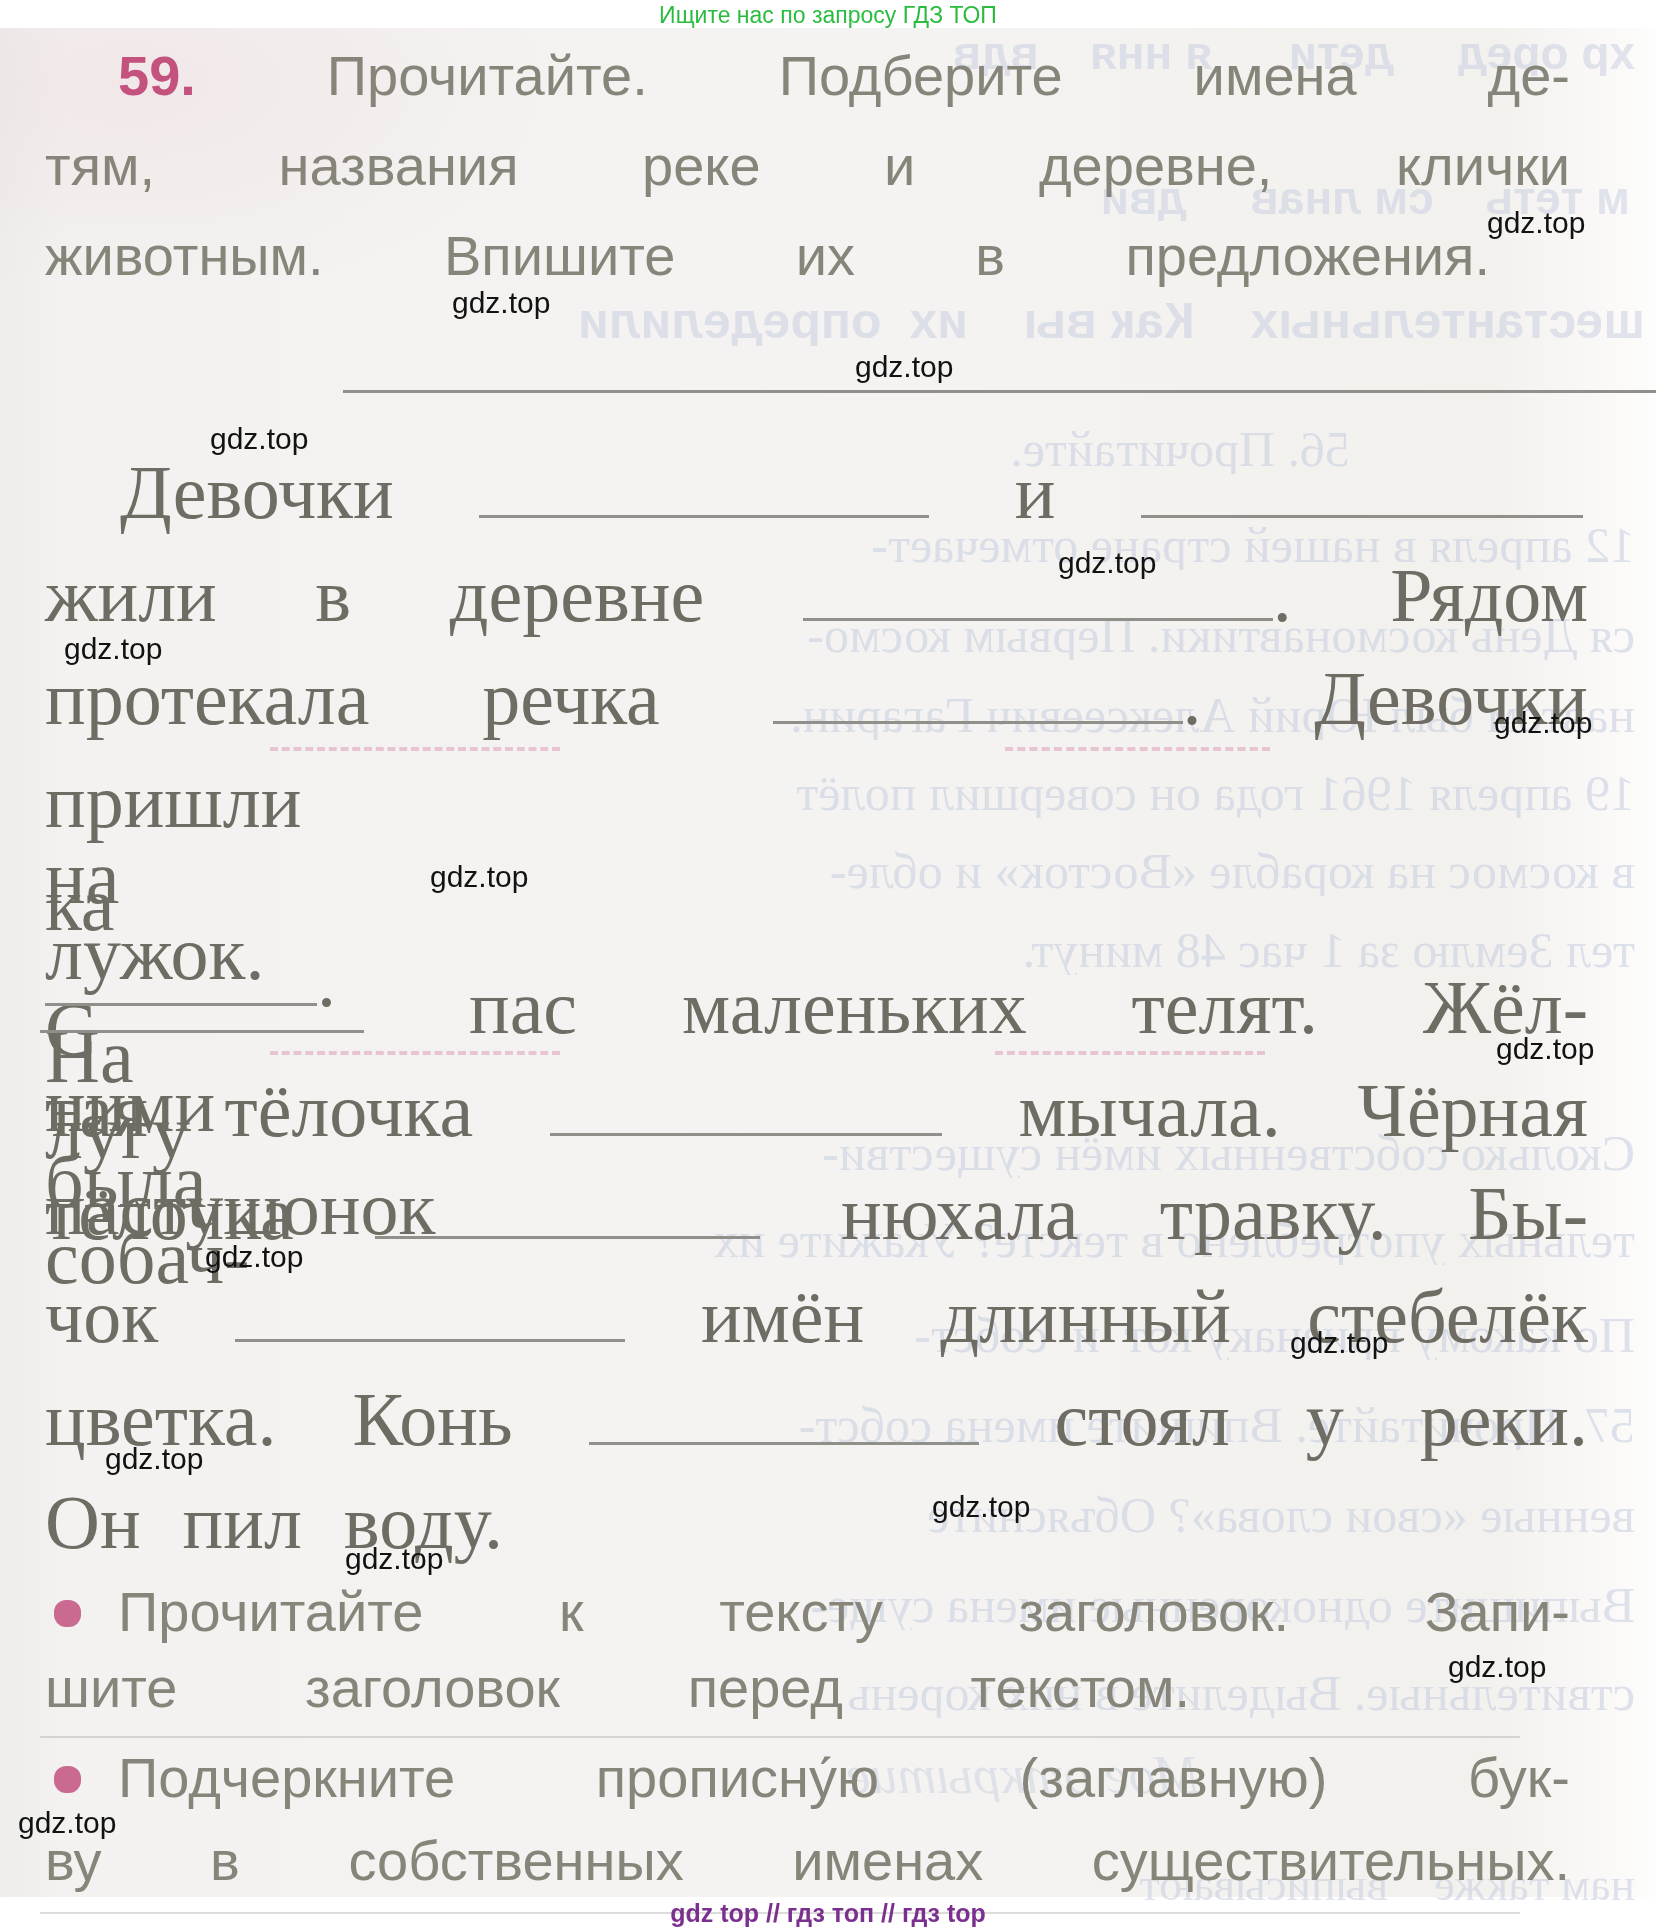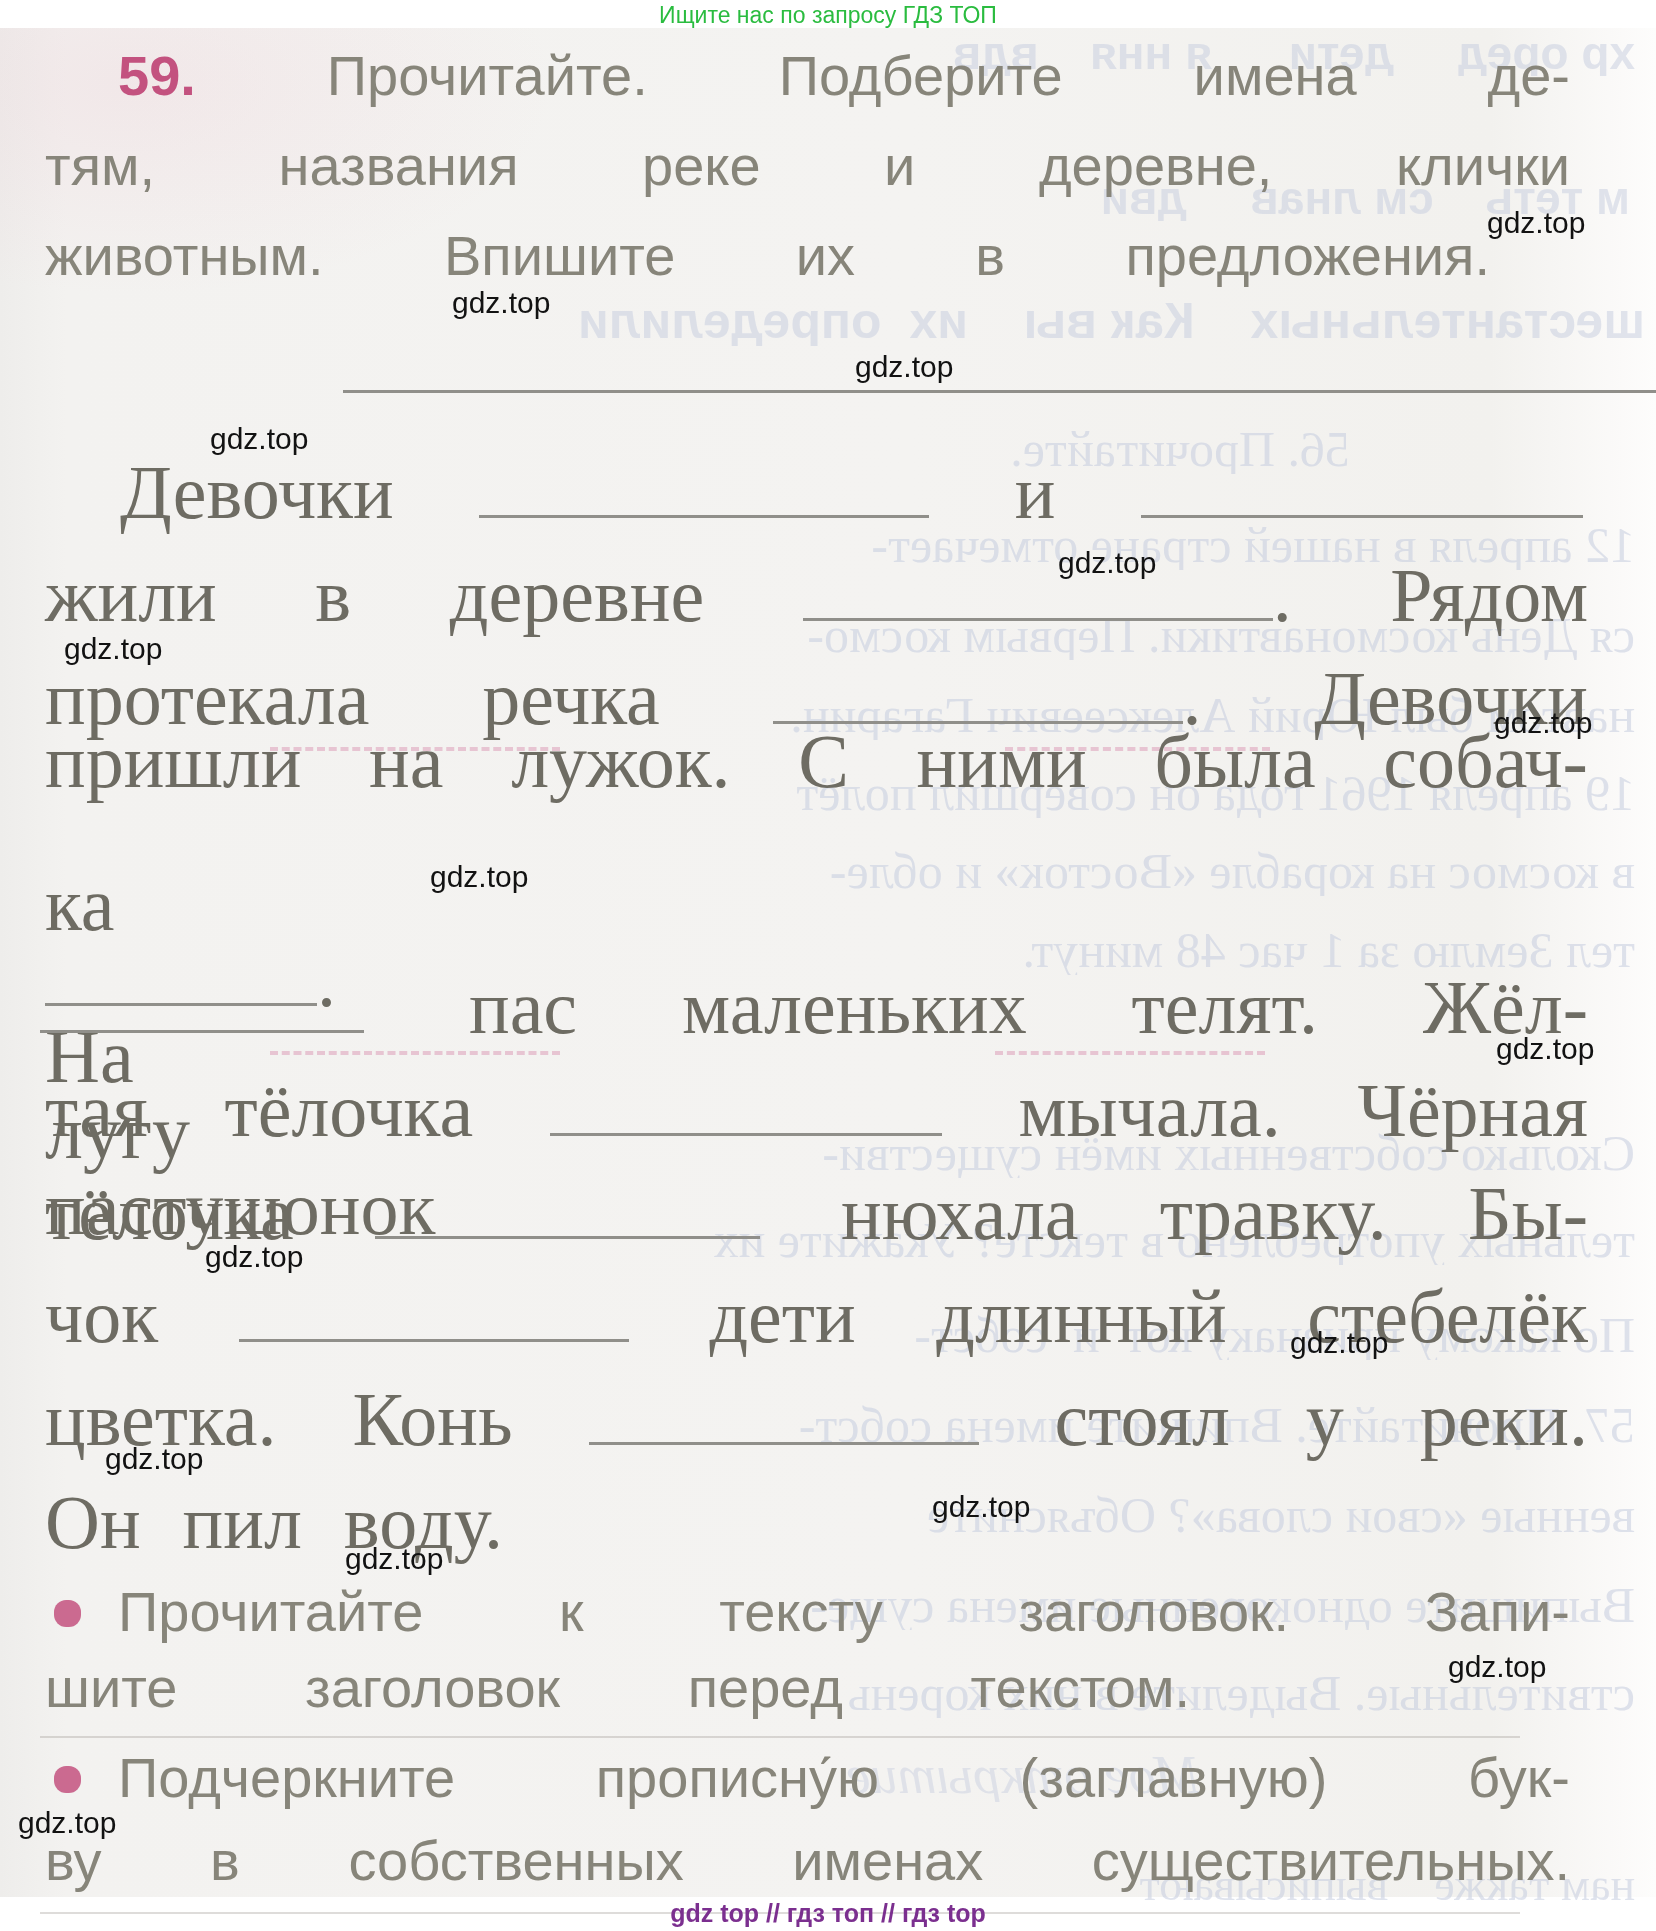--- a/index.html
+++ b/index.html
@@ -117,21 +117,21 @@
         </div>
         <div class="line serif justify" style="top: 660px; left: 45px; width: 1543px;">
           <div class="word">протекала</div>
           <div class="word">речка</div>
           <div class="blankwrap">
             <div class="blank" style="width: 410px;"></div>
             <div class="word">.</div>
           </div>
           <div class="word">Девочки</div>
         </div>
-        <div class="line serif justify" style="top: 723px; left: 45px; width: 1543px;">
+        <div class="line serif justify" style="top: 763px; left: 45px; width: 1543px; flex-direction: column;">
           <div class="word">пришли</div>
           <div class="word">на</div>
           <div class="word">лужок.</div>
           <div class="word">С</div>
           <div class="word">ними</div>
           <div class="word">была</div>
           <div class="word">собач-</div>
         </div>
         <div class="line serif justify" style="top: 866px; left: 45px; width: 1543px; flex-direction: column;">
           <div class="word">ка</div>
@@ -168,21 +168,21 @@
           </div>
           <div class="word">нюхала</div>
           <div class="word">травку.</div>
           <div class="word">Бы-</div>
         </div>
         <div class="line serif justify" style="top: 1278px; left: 45px; width: 1543px; gap: 33px;">
           <div class="word">чок</div>
           <div class="blankwrap">
             <div class="blank" style="width: 390px;"></div>
           </div>
-          <div class="word">дети</div>
+          <div class="word">имён</div>
           <div class="word">длинный</div>
           <div class="word">стебелёк</div>
         </div>
         <div class="line serif justify" style="top: 1381px; left: 45px; width: 1543px;">
           <div class="word">цветка.</div>
           <div class="word">Конь</div>
           <div class="blankwrap">
             <div class="blank" style="width: 390px;"></div>
           </div>
           <div class="word">стоял</div>

